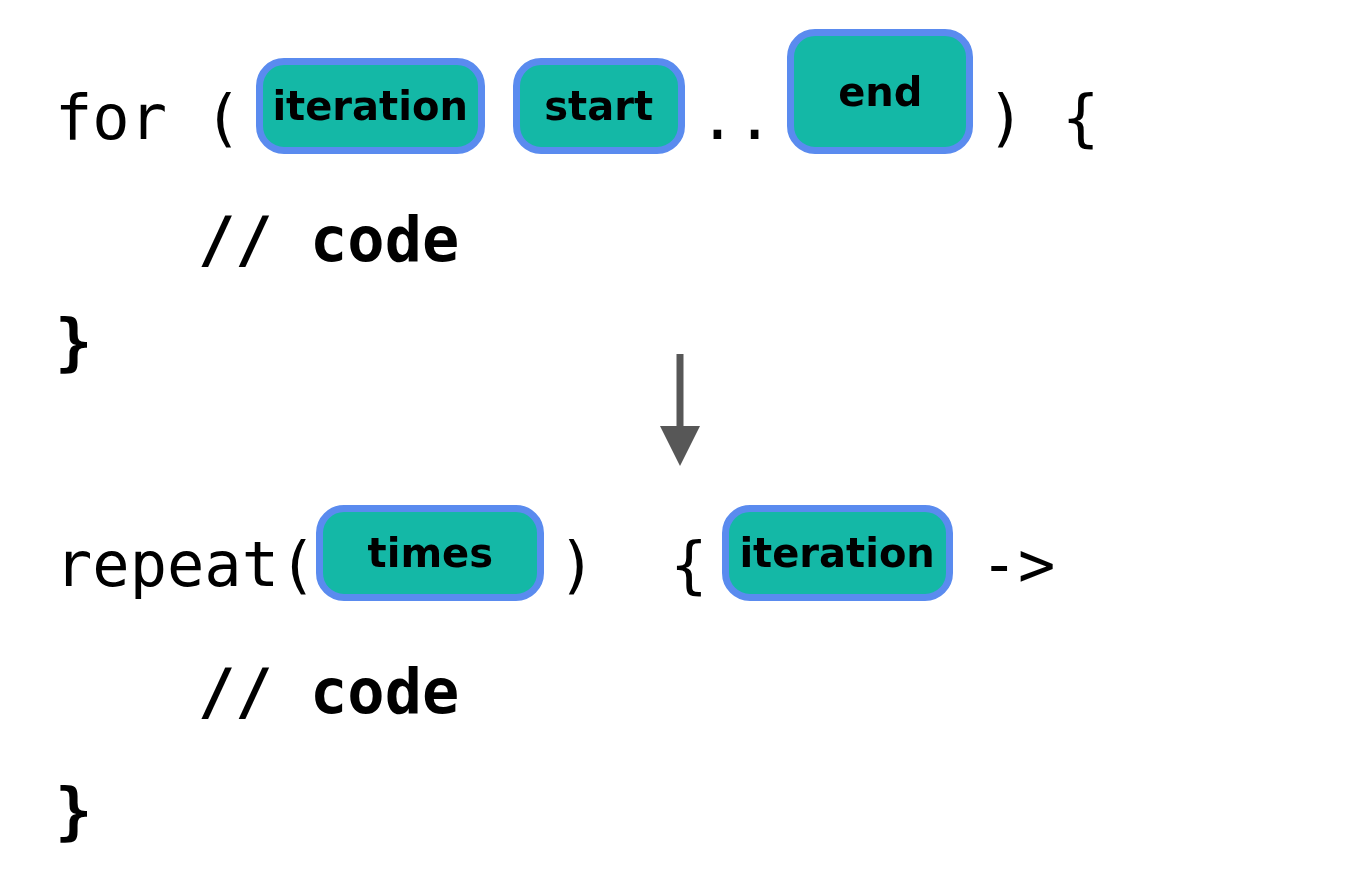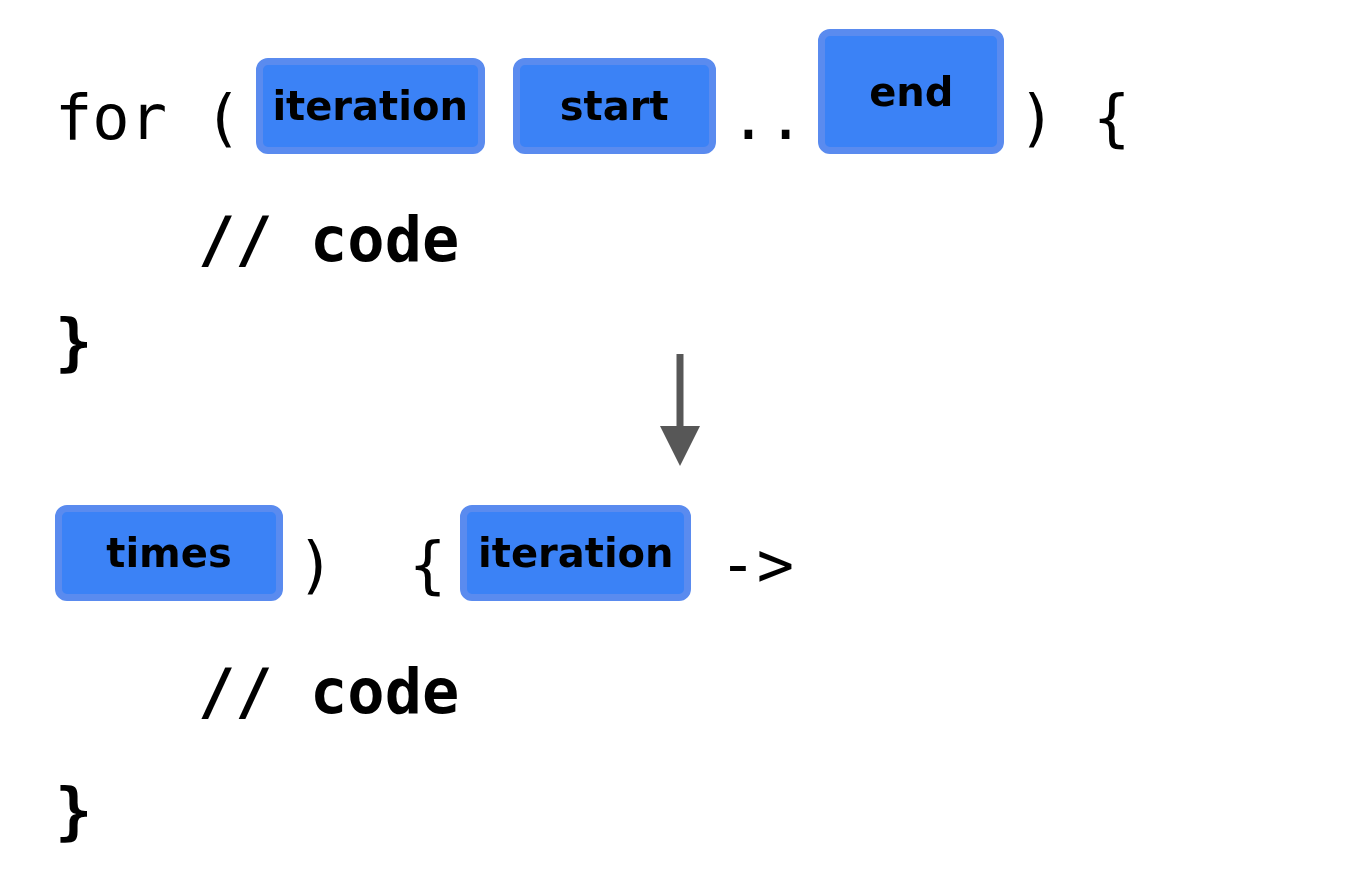--- a/index.html
+++ b/index.html
@@ -41,23 +41,23 @@
   .tok {
     white-space: pre;
   }
 
   
   .slot {
     box-sizing: border-box;
     display: inline-flex;
     align-items: center;
     justify-content: center;
-    background: #3b82f6;
+    background: #14b8a6;
     border: 7px solid #5A8BEF;
-    border-radius: 12px;
+    border-radius: 28px;
     font-family: "DejaVu Sans", "Liberation Sans", sans-serif;
     font-weight: bold;
     font-size: 40px;
     color: #000000;
     line-height: 1;
   }
 
   
   .arrow-wrap {
     position: absolute;
@@ -82,21 +82,21 @@
 <body>
 
 <div class="stage">
 
   <div class="code-line" id="line-for">
     <span class="tok">for (</span>
     <span class="gap-sm"></span>
     <span class="slot" style="width:229px;height:96px;">iteration</span>
     <span class="gap-sm"></span>
     <span class="gap-sm"></span>
-    <span class="slot" style="width:203px;height:96px;">start</span>
+    <span class="slot" style="width:172px;height:96px;">start</span>
     <span class="gap-sm"></span>
     <span class="tok">..</span>
     <span class="gap-sm"></span>
     <span class="slot" style="width:186px;height:125px;">end</span>
     <span class="gap-sm"></span>
     <span class="tok">) {</span>
   </div>
 
   <div class="code-line thin" id="line-comment-1">
     <span class="tok">// code</span>
@@ -107,20 +107,21 @@
   </div>
 
   <div class="arrow-wrap" style="left:650px;top:352px;">
     <svg width="60" height="120" viewBox="0 0 60 120" aria-hidden="true">
       <line x1="30" y1="2" x2="30" y2="84" stroke="#575757" stroke-width="7"></line>
       <polygon points="30,114 10,74 50,74" fill="#575757"></polygon>
     </svg>
   </div>
 
   <div class="code-line" id="line-repeat">
+    <span class="tok">repeat(</span>
     <span class="slot" style="width:228px;height:96px;margin-top:12px;">times</span>
     <span class="gap-sm"></span>
     <span class="tok">)  {</span>
     <span class="gap-sm"></span>
     <span class="slot" style="width:231px;height:96px;">iteration</span>
     <span class="gap-sm"></span>
     <span class="gap-sm"></span>
     <span class="tok">-&gt;</span>
   </div>
 

